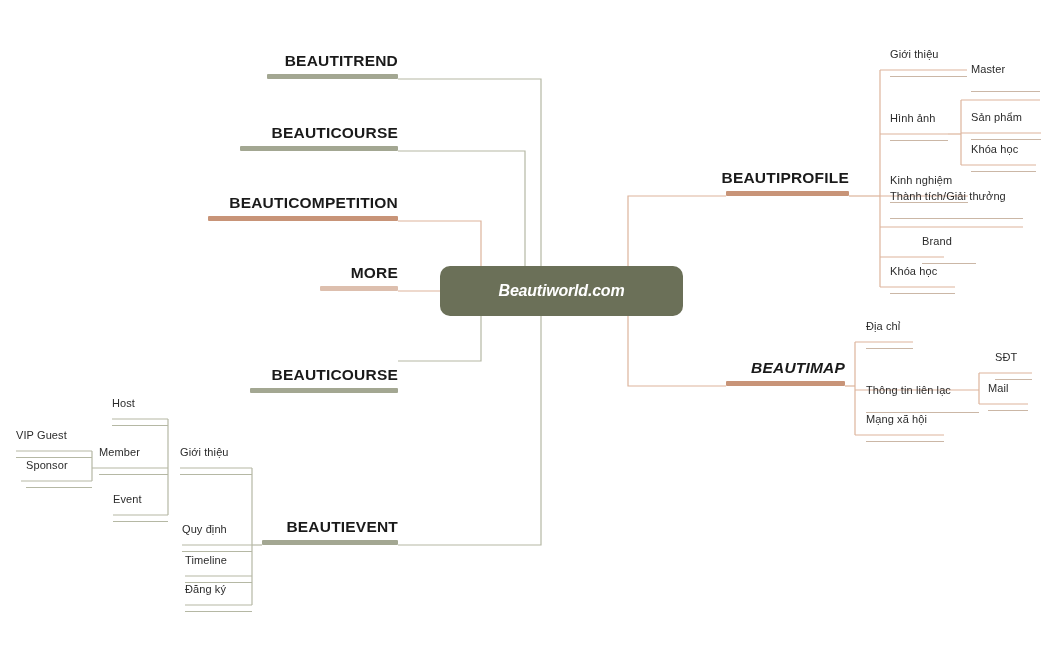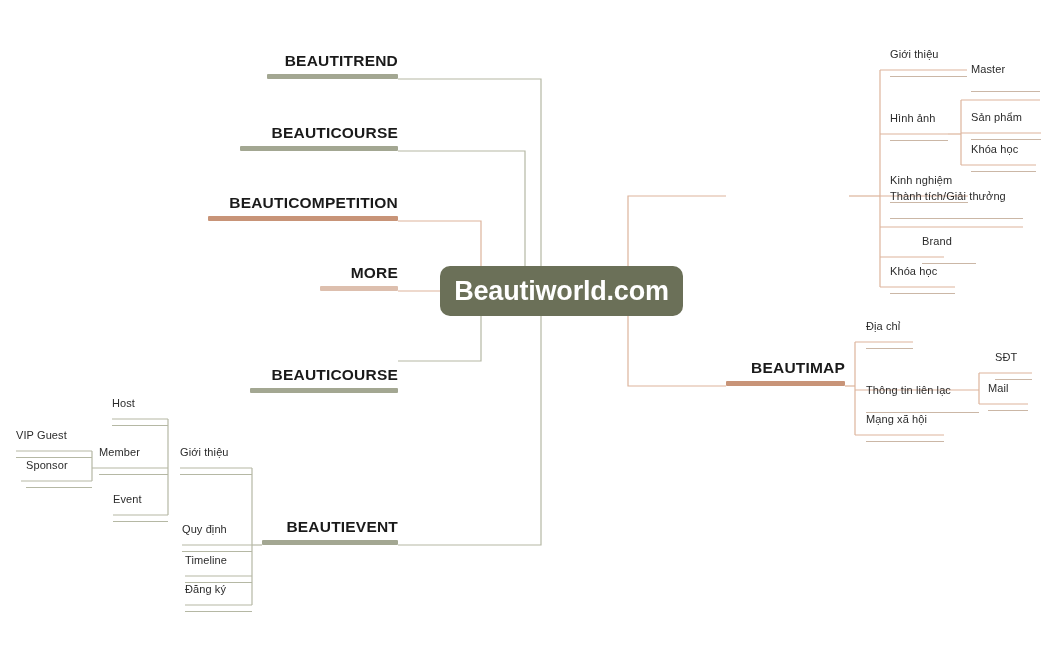--- a/index.html
+++ b/index.html
@@ -15,23 +15,24 @@
 
   
   .center-node{
     position:absolute;
     left:440px;top:266px;
     width:243px;height:50px;
     background:#6b7058;
     border-radius:10px;
     display:flex;align-items:center;justify-content:center;
     color:#ffffff;
-    font-size:27px;
+    font-size:16px;
     font-weight:bold;
     letter-spacing:-0.2px;
+    font-style:italic;
   }
 
   
   .branch{position:absolute;}
   .branch .lbl{
     position:absolute;
     white-space:nowrap;
     font-size:15.5px;
     font-weight:bold;
     color:#1a1a1a;
@@ -154,22 +155,26 @@
   <div class="branch left" style="left:250px;top:331px;width:148px;height:30px;margin-top:32px;">
     <span class="lbl">BEAUTICOURSE</span>
     <span class="bar" style="width:148px;background:#a3a792;"></span>
   </div>
 
   <div class="branch left" style="left:262px;top:515px;width:136px;height:30px;">
     <span class="lbl">BEAUTIEVENT</span>
     <span class="bar" style="width:136px;background:#a3a792;"></span>
   </div>
 
-
-  <div class="branch right" style="left:726px;top:356px;width:119px;height:30px;">
+  <div class="branch right" style="left:726px;top:166px;width:123px;height:30px;">
+    <span class="lbl">BEAUTIPROFILE</span>
+    <span class="bar" style="width:123px;background:#c89478;"></span>
+  </div>
+
+  <div class="branch right" style="left:726px;top:356px;width:119px;height:30px;font-style:italic;">
     <span class="lbl">BEAUTIMAP</span>
     <span class="bar" style="width:119px;background:#c89478;"></span>
   </div>
 
   <div class="leaf" style="left:890px;top:48px;width:77px;">Giới thiệu</div>
   <div class="leaf" style="left:890px;top:112px;width:58px;">Hình ảnh</div>
   <div class="leaf" style="left:890px;top:174px;width:78px;">Kinh nghiệm</div>
   <div class="leaf" style="left:890px;top:190px;width:133px;">Thành tích/Giải thưởng</div>
   <div class="leaf" style="left:922px;top:235px;width:54px;">Brand</div>
   <div class="leaf" style="left:890px;top:265px;width:65px;">Khóa học</div>

